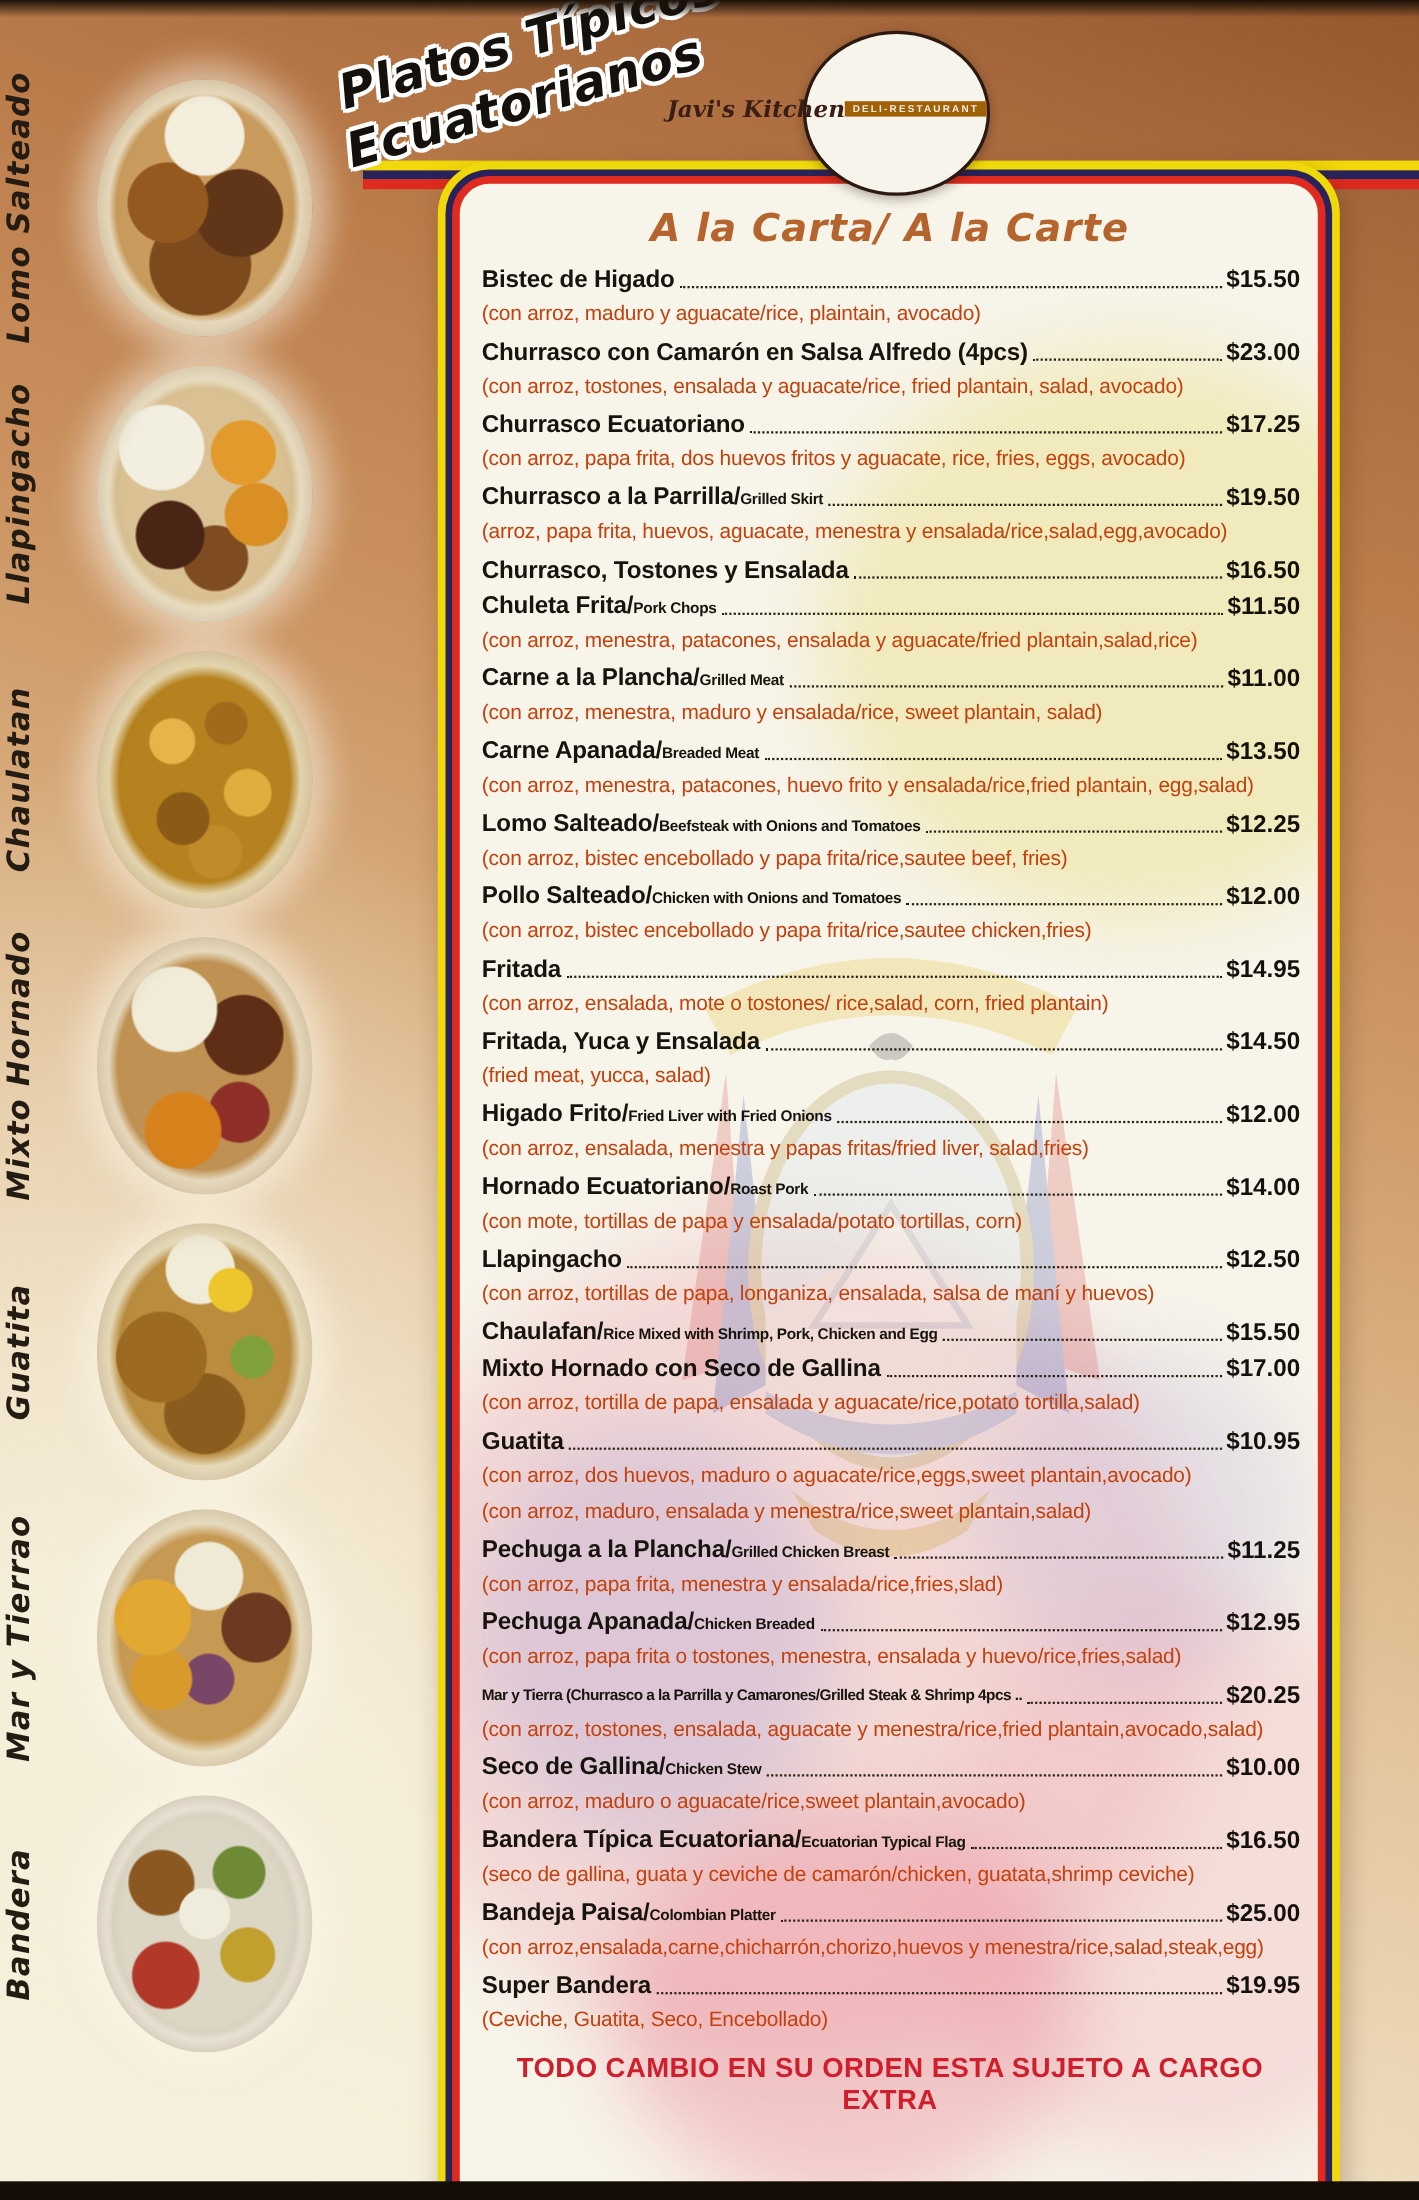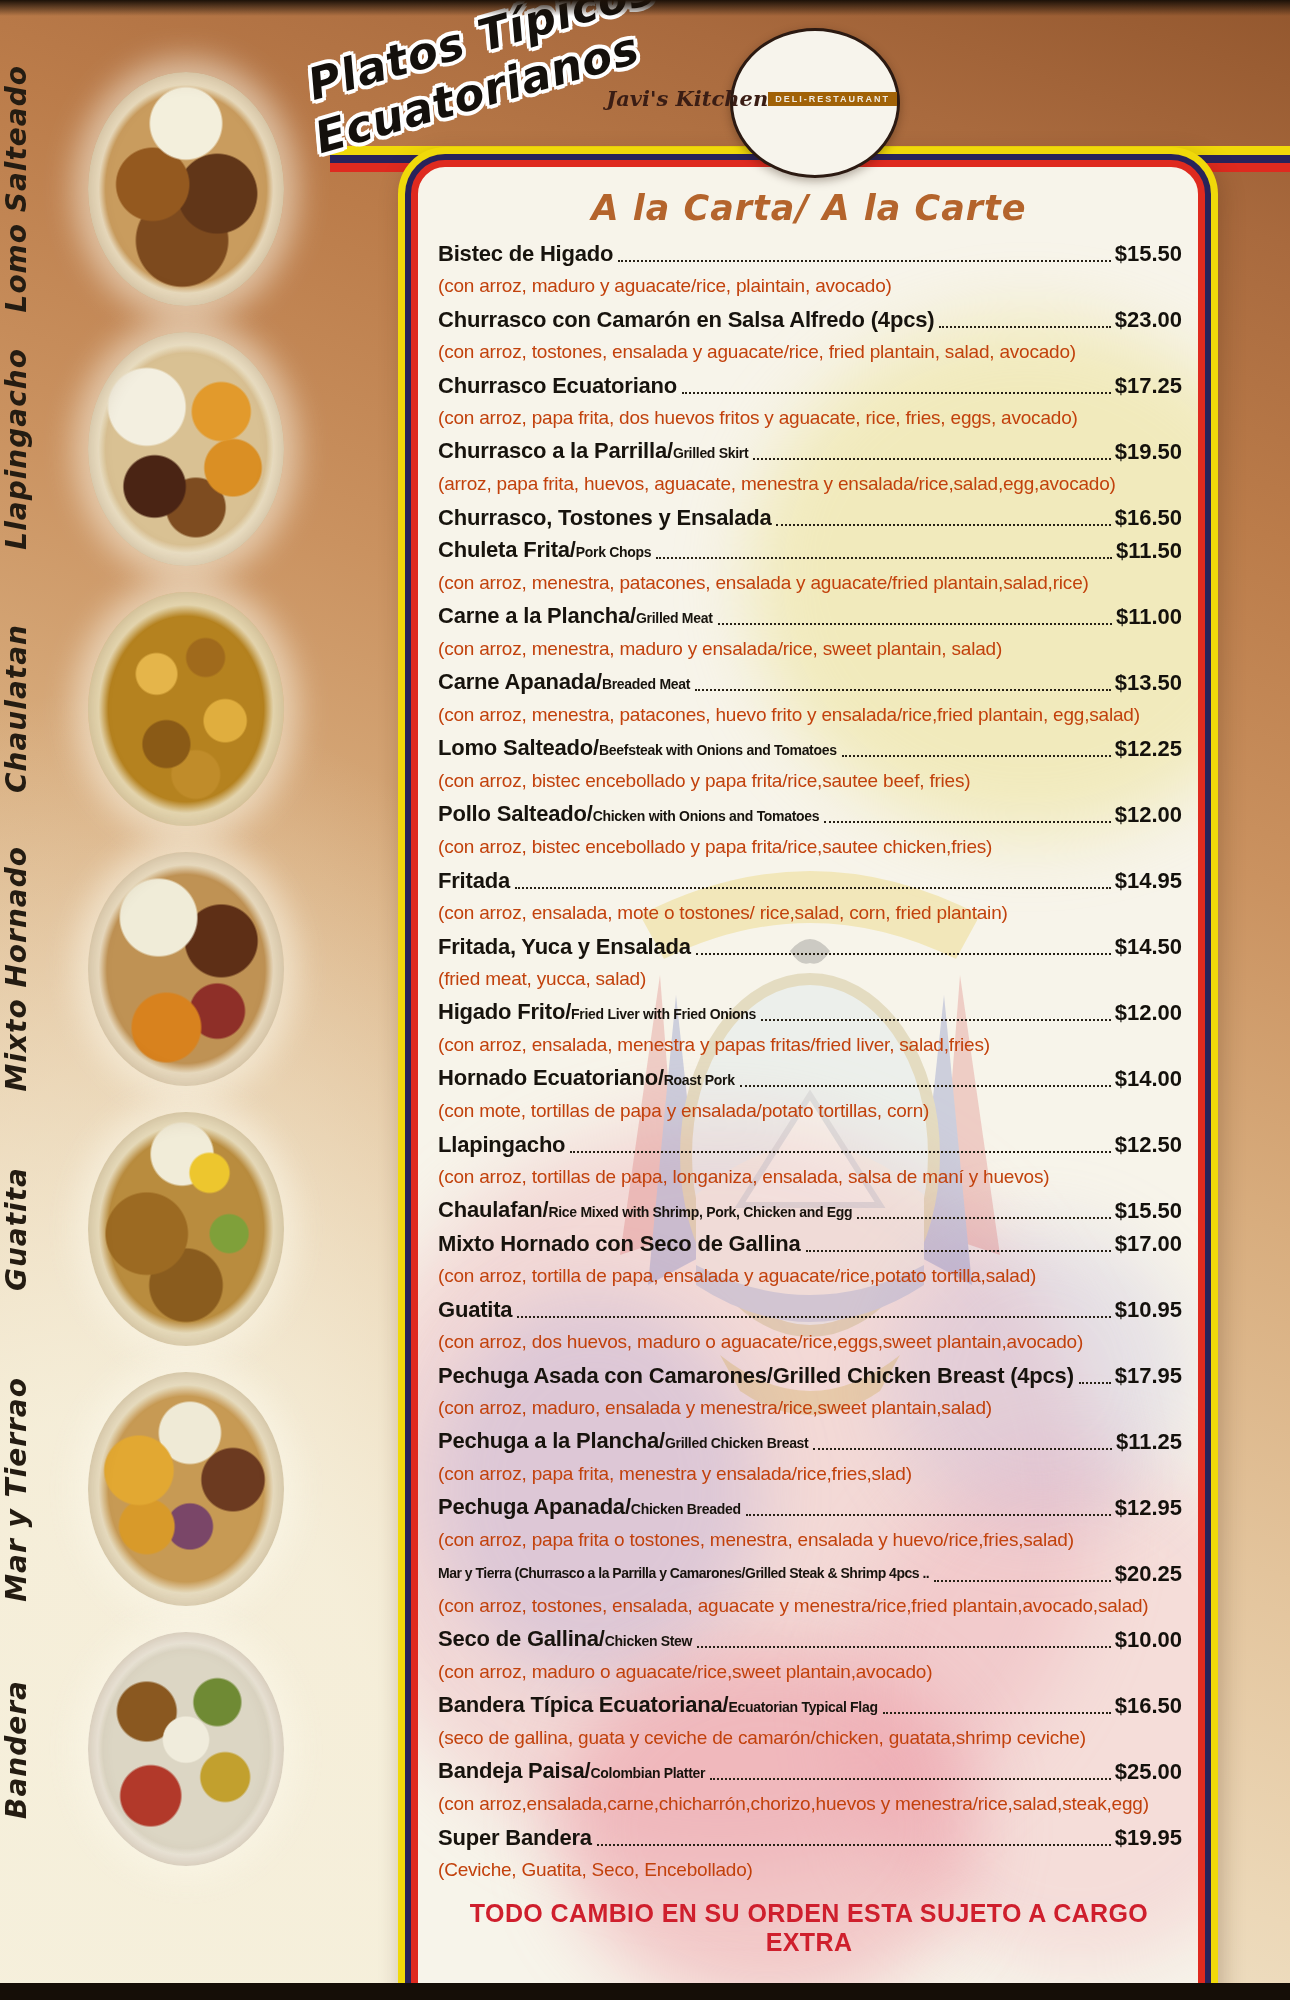--- a/index.html
+++ b/index.html
@@ -386,25 +386,20 @@
   <div class="m-item">
     <div class="m-row">
       <span class="m-name"><span class="nm">Guatita</span></span>
       <span class="leader"></span>
       <span class="m-price">$10.95</span>
     </div>
     <div class="m-desc">(con arroz, dos huevos, maduro o aguacate/rice,eggs,sweet plantain,avocado)</div>
   </div>
 
   <div class="m-item">
-    <div class="m-row">
-      <span class="m-name"><span class="nm">Pechuga Asada con Camarones/Grilled Chicken Breast (4pcs) </span></span>
-      <span class="leader"></span>
-      <span class="m-price">$17.95</span>
-    </div>
     <div class="m-desc">(con arroz, maduro, ensalada y menestra/rice,sweet plantain,salad)</div>
   </div>
 
   <div class="m-item">
     <div class="m-row">
       <span class="m-name"><span class="nm">Pechuga a la Plancha/</span><span class="nm-en">Grilled Chicken Breast </span></span>
       <span class="leader"></span>
       <span class="m-price">$11.25</span>
     </div>
     <div class="m-desc">(con arroz, papa frita, menestra y ensalada/rice,fries,slad)</div>

